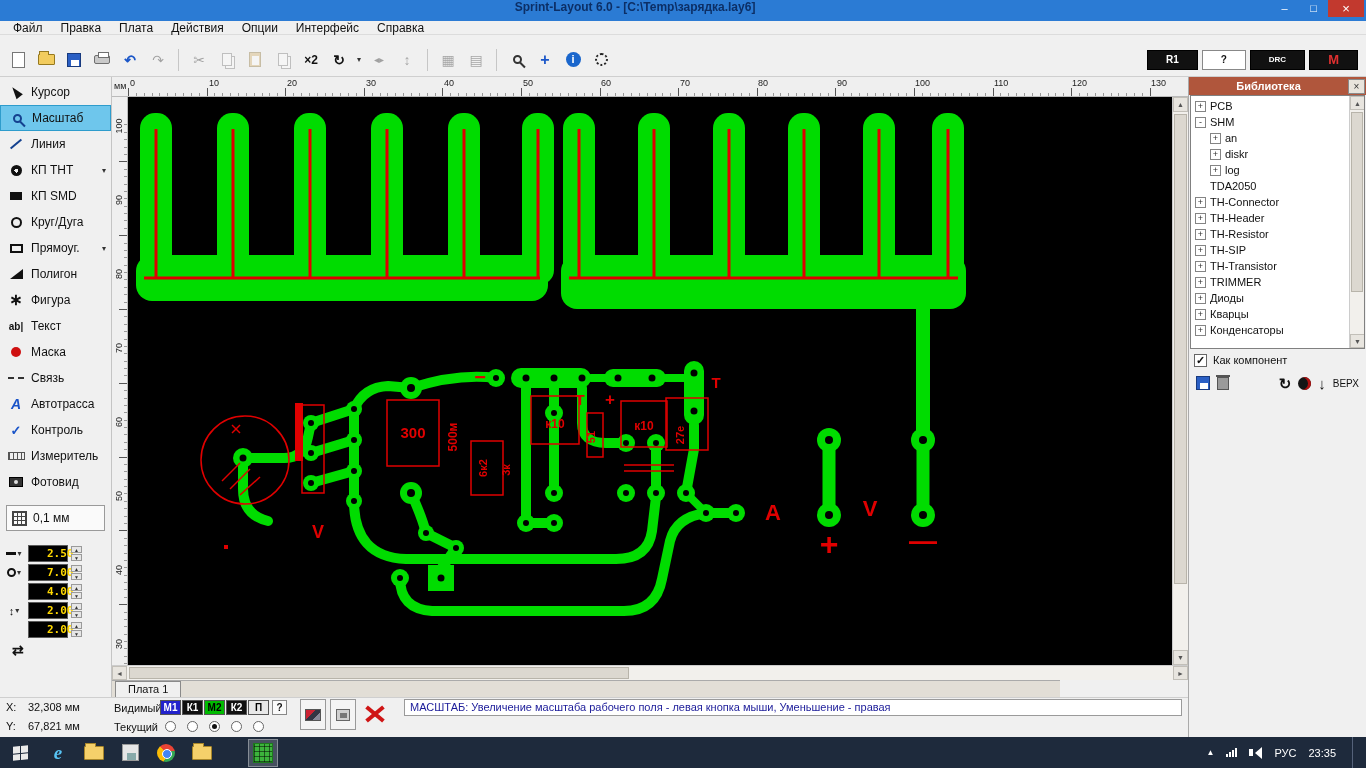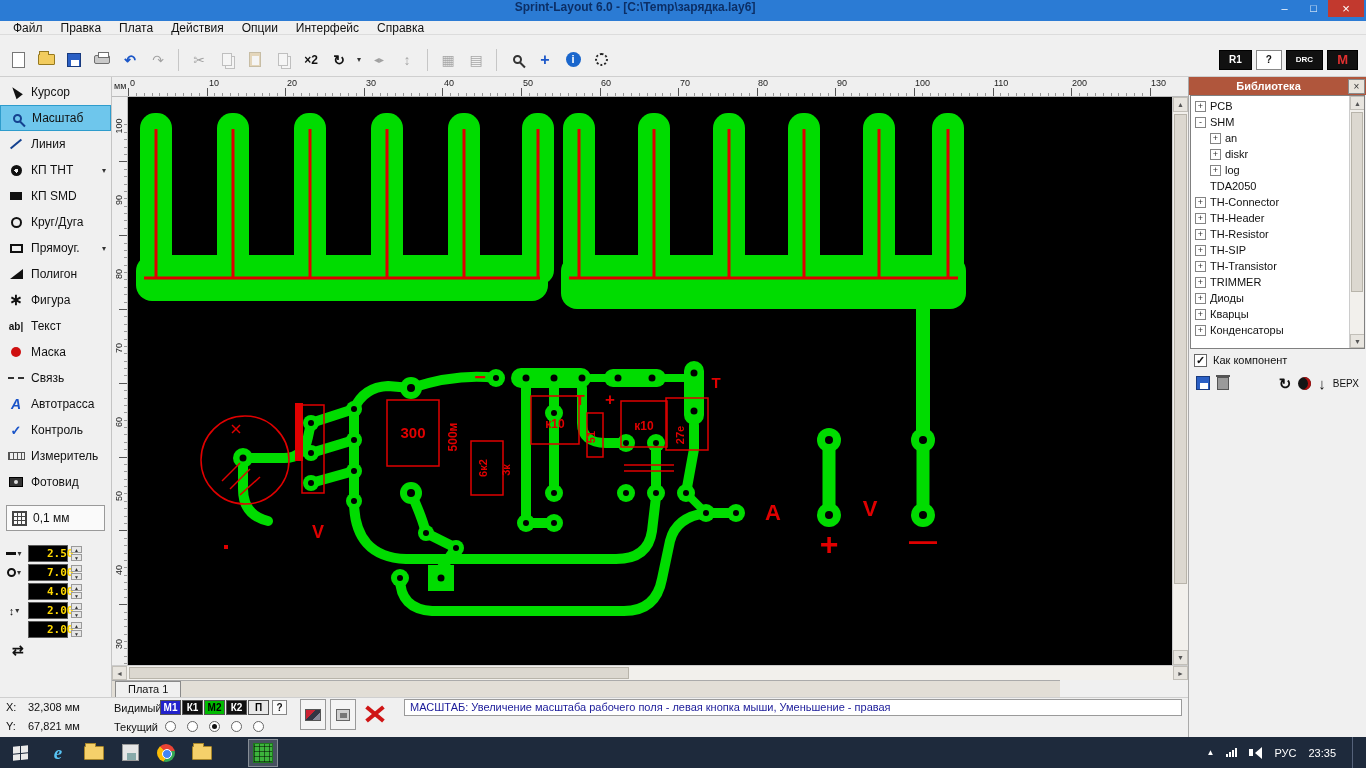--- a/index.html
+++ b/index.html
@@ -13,21 +13,21 @@
   .winbtn.close{background:#c2392e;width:36px;margin-right:2px;font-size:13px}
 
   
   .menubar{position:absolute;top:21px;left:0;width:1366px;height:14px;background:#f0f0f0;border-bottom:1px solid #dcdcdc;display:flex;align-items:center;padding-left:4px}
   .menu-item{padding:3px 9px;font-size:12px;cursor:default}
   .toolbar{position:absolute;top:43px;left:0;width:1366px;height:34px;background:#f0f0f0;border-bottom:1px solid #cfcfcf;display:flex;align-items:center;padding-left:5px;gap:2px}
   .tbtn{width:26px;height:26px;display:flex;align-items:center;justify-content:center;font-size:14px;border:1px solid transparent;position:relative}
   .tbtn.dis{opacity:.35}
   .tsep{width:1px;height:22px;background:#c6c6c6;margin:0 5px}
   .toolbar-right{margin-left:auto;display:flex;gap:4px;margin-right:8px}
-  .sqbtn{min-width:22px;height:20px;background:#111;color:#fff;font-size:10px;font-weight:bold;display:flex;align-items:center;justify-content:center;padding:0 9px;border:1px solid #000}
+  .sqbtn{min-width:22px;height:20px;background:#111;color:#fff;font-size:10px;font-weight:bold;display:flex;align-items:center;justify-content:center;padding:0 18px;border:1px solid #000}
   .sqbtn.q{background:#fff;color:#111;border:1px solid #888}
   .sqbtn.m{color:#e03030;font-size:13px}
   
   .ic-page{width:13px;height:16px;background:#fff;border:1px solid #777}
   .ic-folder{width:17px;height:11px;background:#f2cc5e;border:1px solid #96791f;border-radius:1px;position:relative}
   .ic-folder::before{content:"";position:absolute;top:-4px;left:0;width:8px;height:3px;background:#f2cc5e;border:1px solid #96791f;border-bottom:none}
   .ic-floppy{width:14px;height:14px;background:#2a5fc4;border:1px solid #183a7e;position:relative}
   .ic-floppy::before{content:"";position:absolute;left:3px;bottom:0;width:8px;height:6px;background:#fff}
   .ic-printer{width:16px;height:9px;background:#c9c9c9;border:1px solid #6f6f6f;border-radius:2px;position:relative}
   .ic-printer::before{content:"";position:absolute;left:3px;top:-4px;width:9px;height:4px;background:#fff;border:1px solid #6f6f6f}
@@ -401,21 +401,21 @@
   <span class="rnum" style="left:175px">20</span>
   <span class="rnum" style="left:254px">30</span>
   <span class="rnum" style="left:332px">40</span>
   <span class="rnum" style="left:411px">50</span>
   <span class="rnum" style="left:489px">60</span>
   <span class="rnum" style="left:568px">70</span>
   <span class="rnum" style="left:646px">80</span>
   <span class="rnum" style="left:725px">90</span>
   <span class="rnum" style="left:803px">100</span>
   <span class="rnum" style="left:882px">110</span>
-  <span class="rnum" style="left:960px">200</span>
+  <span class="rnum" style="left:960px">120</span>
   <span class="rnum" style="left:1039px">130</span>
 </div>
 <div id="ruler-left">
   <span class="rnum" style="top:24px">100</span>
   <span class="rnum" style="top:98px">90</span>
   <span class="rnum" style="top:172px">80</span>
   <span class="rnum" style="top:246px">70</span>
   <span class="rnum" style="top:320px">60</span>
   <span class="rnum" style="top:394px">50</span>
   <span class="rnum" style="top:468px">40</span>

